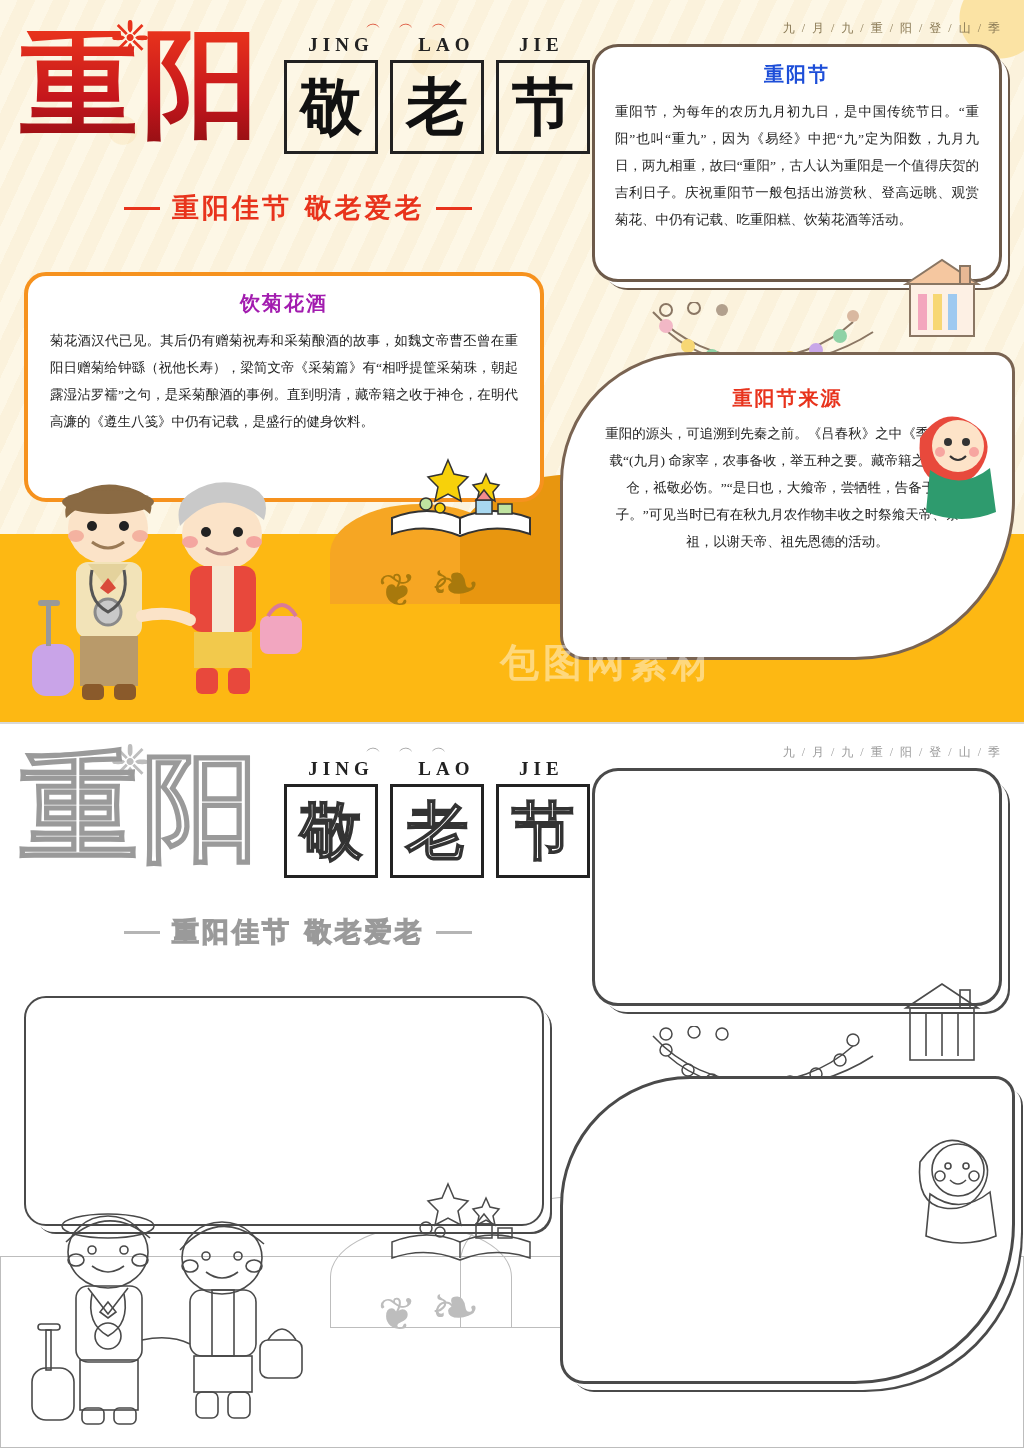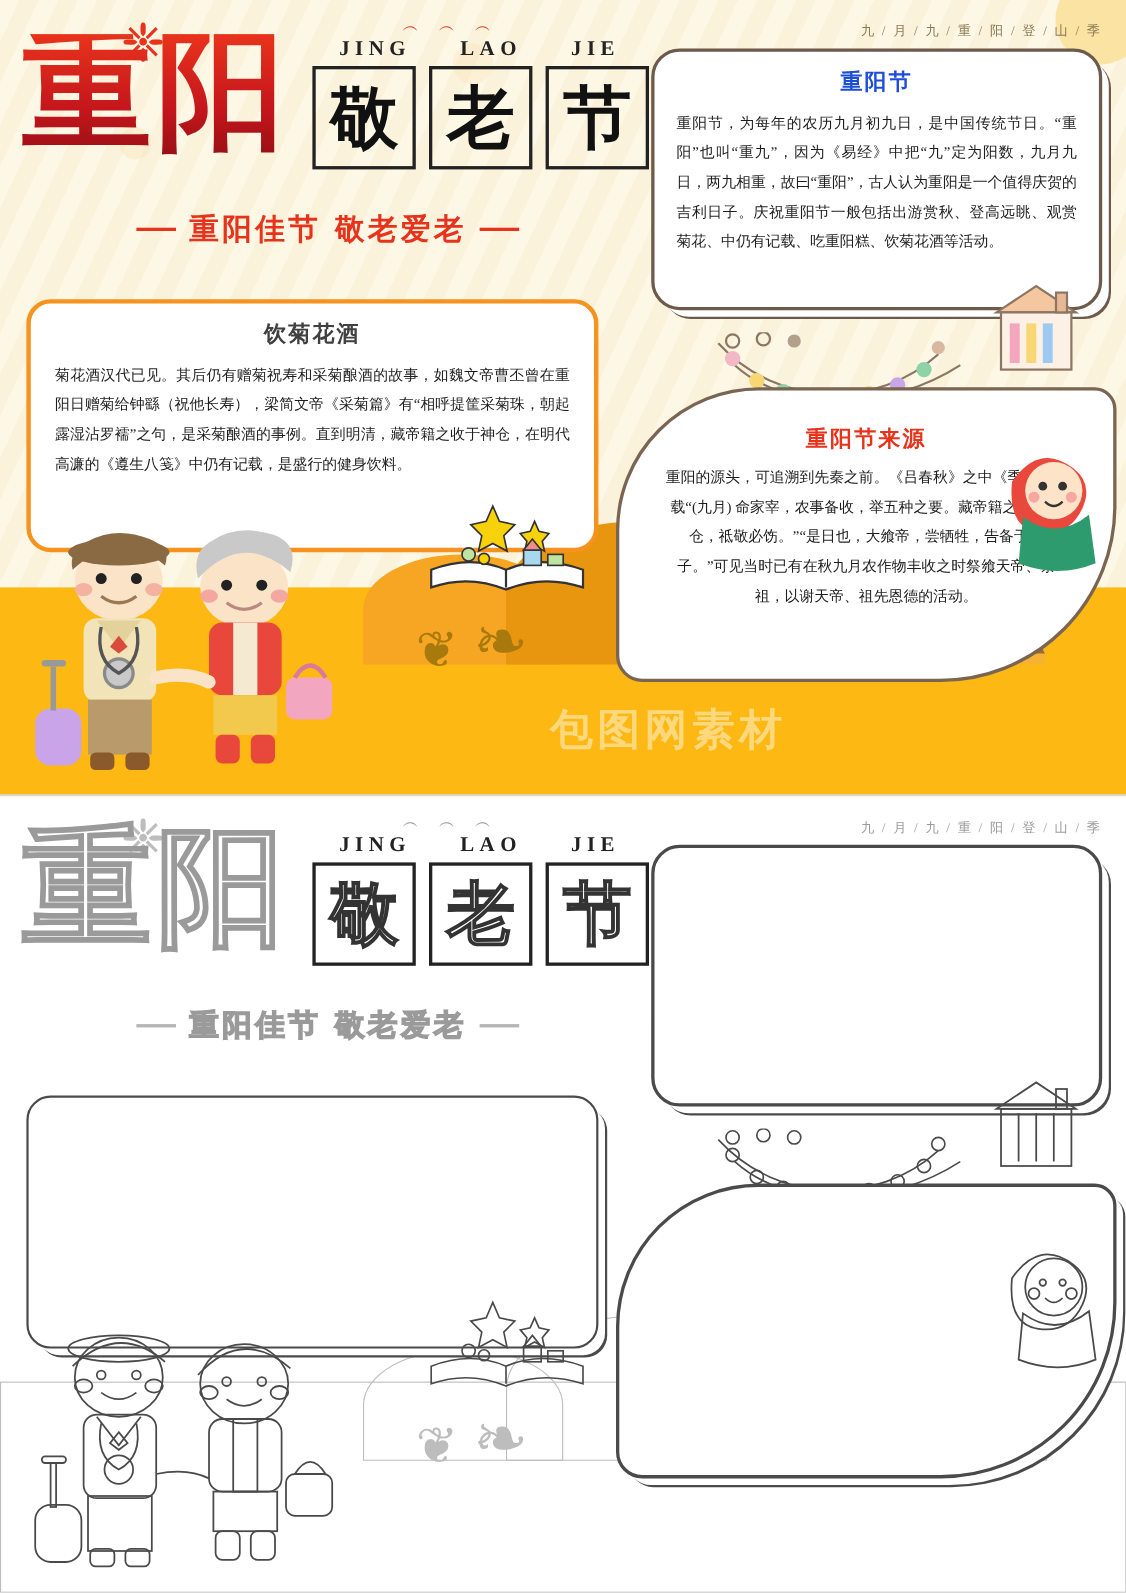--- a/index.html
+++ b/index.html
@@ -219,29 +219,29 @@
     left: 24px;
     top: 272px;
     width: 520px;
     height: 230px;
     background: #fff;
     border: 4px solid #f6921e;
     border-radius: 22px;
     padding: 14px 22px;
     box-sizing: border-box;
   }
-  #card-wine .card-title { color: #404040; }
+  #card-wine .card-title { color: #a21caf; }
 
   
   #card-source {
     position: absolute;
     left: 560px;
     top: 352px;
     width: 455px;
-    height: 268px;
+    height: 308px;
     background: #fff;
     border: 3px solid #7a6452;
     border-radius: 130px 20px 160px 24px;
     padding: 30px 42px 10px;
     box-sizing: border-box;
   }
   #card-source .card-title { color: #e8331c; margin-bottom: 8px; }
   #card-source .card-body { text-align: center; }
 
   

